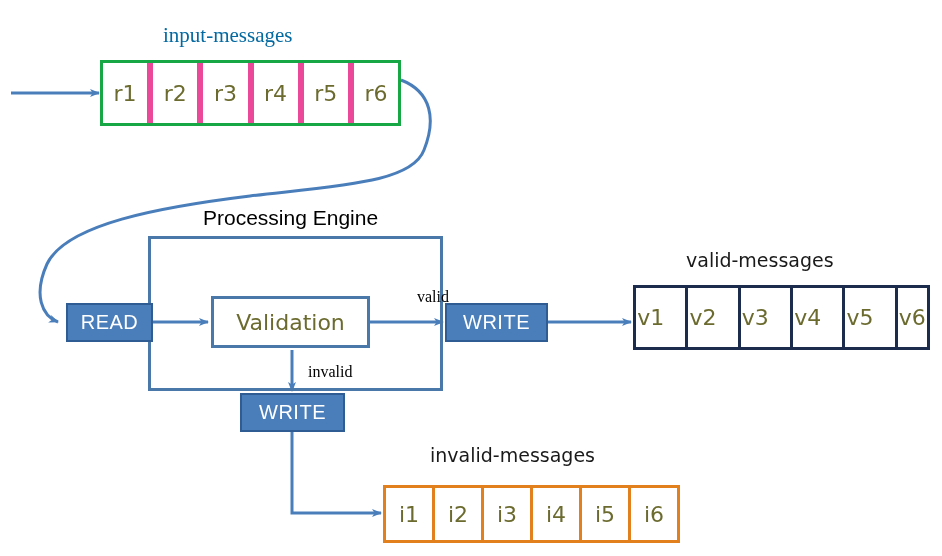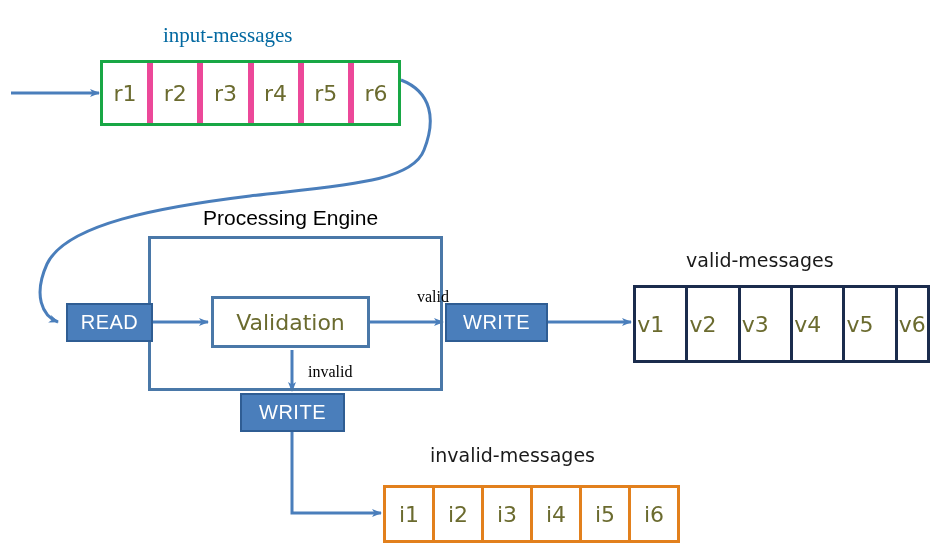--- a/index.html
+++ b/index.html
@@ -172,21 +172,21 @@
   <div class="edge-label" style="left:383px; top:288px;margin-left:34px;">valid</div>
 
   <div class="edge-label" style="left:296px; top:363px;margin-left:12px;">invalid</div>
 
   <div class="chip" style="left:445px; top:303px; width:103px; height:39px;">WRITE</div>
 
   <div class="chip" style="left:240px; top:393px; width:105px; height:39px;">WRITE</div>
 
   <div class="qtitle thin" style="left:686px; top:249px;">valid-messages</div>
 
-  <div class="queue navy" style="left:633px; top:285px; width:297px; height:78px;gap:8px;">
+  <div class="queue navy" style="left:633px; top:285px; width:297px; height:65px;gap:8px;">
     <div class="cell">v1</div>
     <div class="cell">v2</div>
     <div class="cell">v3</div>
     <div class="cell">v4</div>
     <div class="cell">v5</div>
     <div class="cell">v6</div>
   </div>
 
   <div class="qtitle thin" style="left:430px; top:444px;">invalid-messages</div>
 

